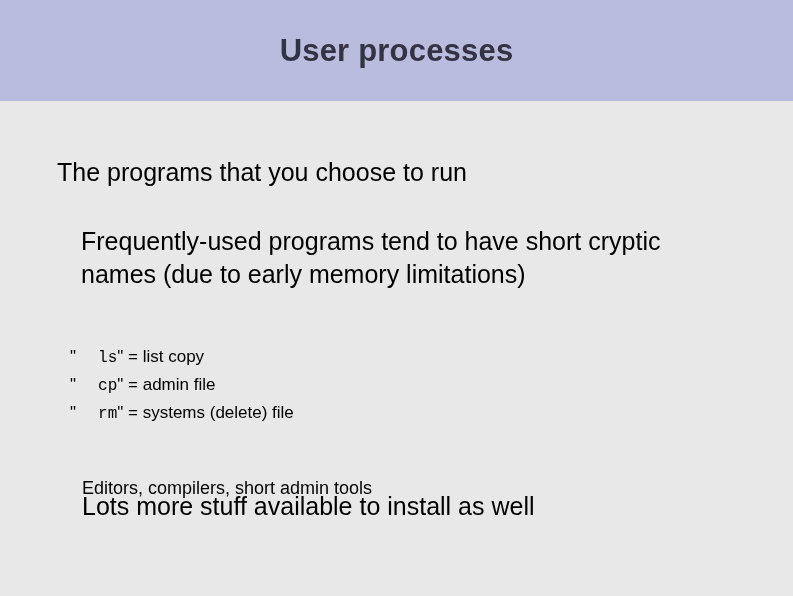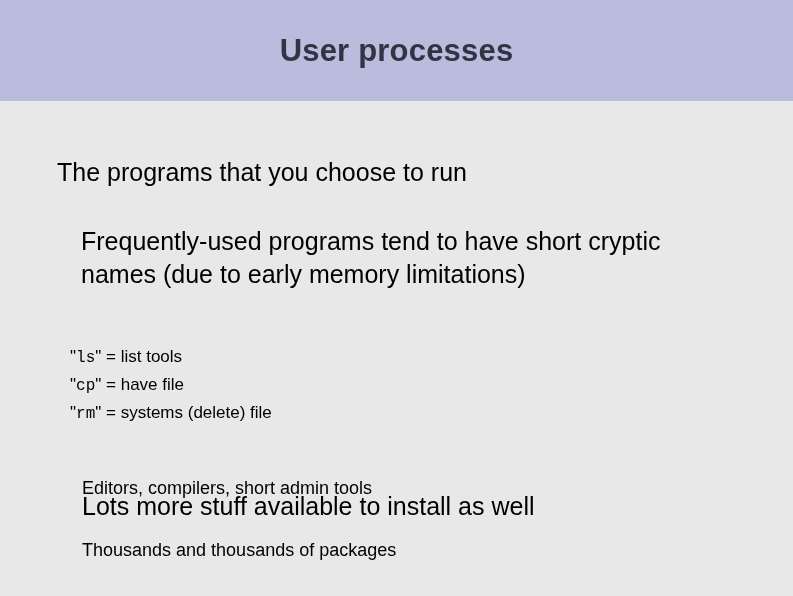--- a/index.html
+++ b/index.html
@@ -60,20 +60,21 @@
   }
   .lvl3 {
     position: absolute;
     color: #000000;
     font-size: 17px;
     line-height: 21px;
   }
   .mono {
     font-family: "Liberation Mono", monospace;
     font-size: 16px;
+    margin-left: 22px;
   }
   .sub-small {
     position: absolute;
     color: #000000;
     font-size: 18px;
     line-height: 22px;
   }
   #line-programs { left: 57px; top: 56px; }
   #line-frequent { left: 81px; top: 124px; }
   #code-ls  { left: 70px; top: 245px; }
@@ -93,32 +94,31 @@
     <div class="title-text">User processes</div>
   </div>
 
   <div class="body-area">
 
     <div class="lvl1" id="line-programs">The programs that you choose to run</div>
 
     <div class="lvl2" id="line-frequent">Frequently-used programs tend to have short cryptic names (due to early memory limitations)</div>
 
     <div class="lvl3" id="code-ls">
-      <span>"</span><span class="mono">ls</span><span>"</span><span> = list tools</span>
+      <span>"</span><span class="mono">ls</span><span>"</span><span> = list copy</span>
     </div>
 
     <div class="lvl3" id="code-cp">
-      <span>"</span><span class="mono">cp</span><span>"</span><span> = have file</span>
+      <span>"</span><span class="mono">cp</span><span>"</span><span> = admin file</span>
     </div>
 
     <div class="lvl3" id="code-rm">
       <span>"</span><span class="mono">rm</span><span>"</span><span> = systems (delete) file</span>
     </div>
 
 
     <div class="sub-small" id="line-editors">Editors, compilers, short admin tools</div>
 
     <div class="lvl1" id="line-more">Lots more stuff available to install as well</div>
 
-    <div class="sub-small" id="line-thousands">Thousands and thousands of packages</div>
 
   </div>
 </div>
 
 </body></html>

